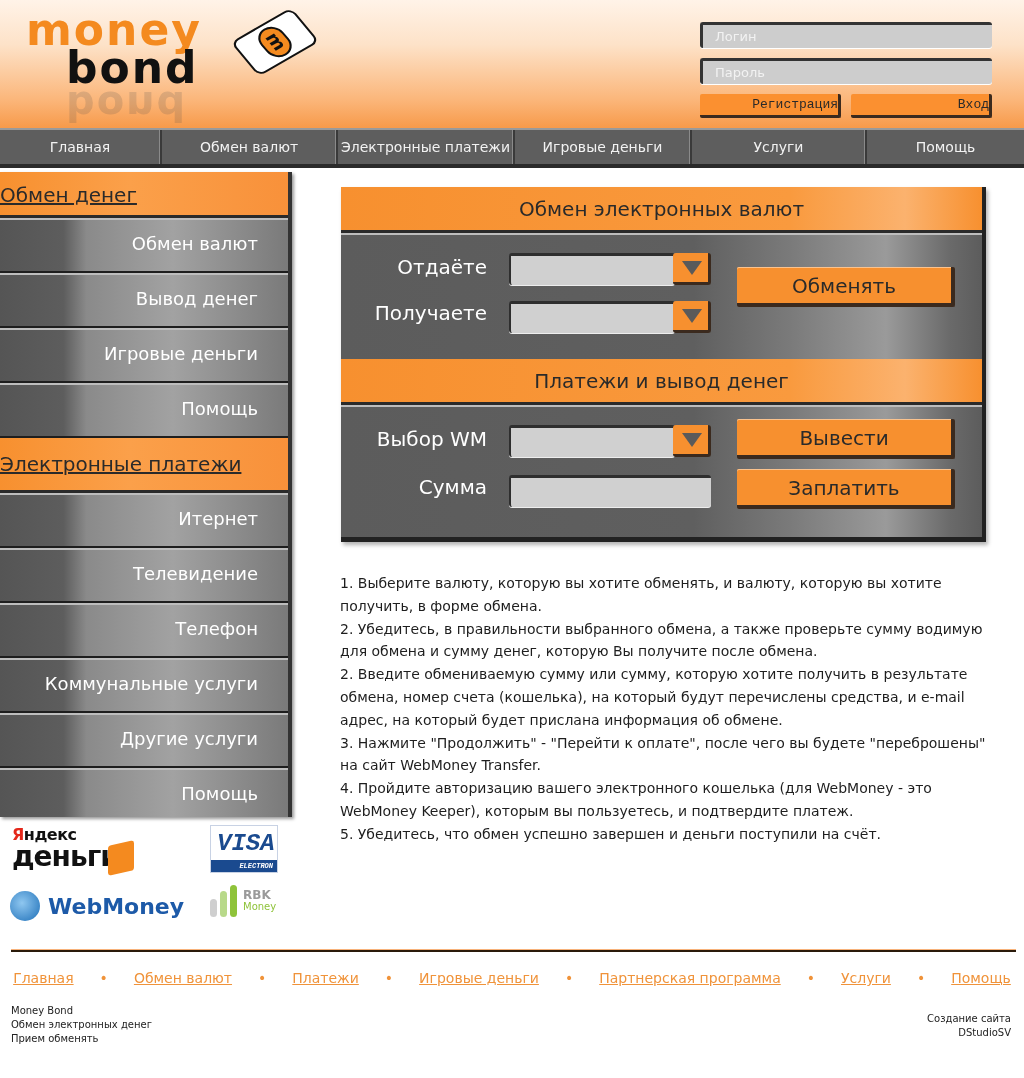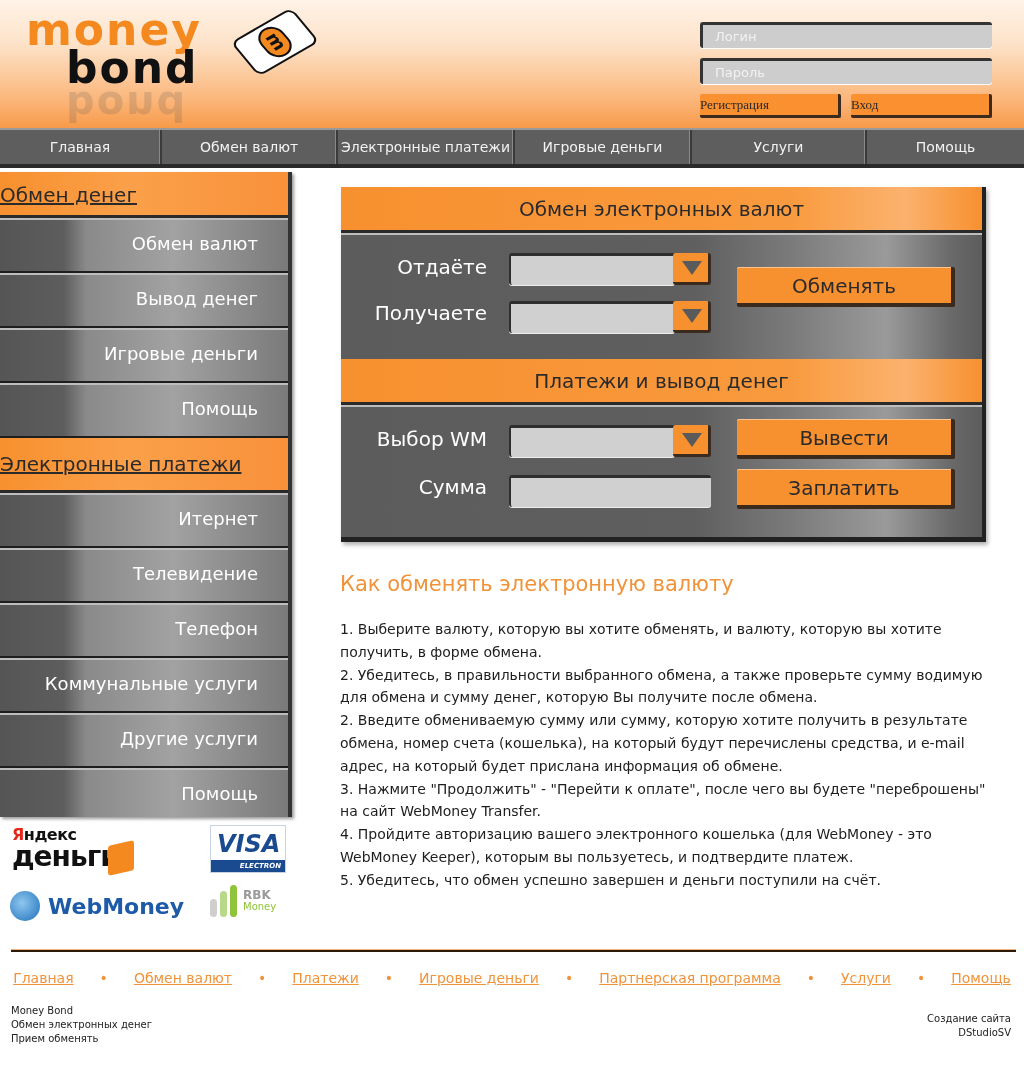--- a/index.html
+++ b/index.html
@@ -29,23 +29,23 @@
     display: block; width: 292px; height: 26px; margin-bottom: 10px;
     background: #cdcdcd; border: none;
     border-top: 3px solid #333; border-left: 3px solid #333;
     border-radius: 3px; box-shadow: 0 1px 0 #fff;
     padding-left: 12px; font-size: 13px; color: #fff; font-family: "DejaVu Sans", sans-serif;
   }
   .login-input::placeholder { color: #f2f2f2; }
   .login-buttons { display: flex; gap: 10px; margin-top: 2px; }
   .btn-small {
     width: 141px; height: 24px; background: #fb9030; color: #2a2a2a;
-    font-size: 13px; text-align: left; line-height: 22px; border: none;
+    font-size: 13px; text-align: right; line-height: 22px; border: none;
     border-right: 3px solid #3b2a1e; border-bottom: 3px solid #3b2a1e; border-radius: 2px;
-    font-family: Liberation Serif, serif; cursor: pointer;
+    font-family: Liberation Mono, monospace; cursor: pointer;
   }
 
   
   .topnav {
     position: absolute; left: 0; top: 128px; width: 1024px; height: 40px;
     background: #5e5e5e; border-top: 2px solid #9a9a9a; border-bottom: 4px solid #2a2a2a;
     display: flex;
   }
   .topnav-item {
     height: 34px; line-height: 34px; text-align: center; color: #f2f2f2; font-size: 14px;
@@ -69,21 +69,21 @@
     border-bottom: 3px solid #2a2a2a; padding-right: 30px; cursor: pointer;
   }
 
   
   .logos { position: absolute; left: 10px; top: 823px; width: 285px; height: 100px; }
   .yandex { position: absolute; left: 2px; top: 2px; }
   .yandex-top { font-size: 16px; font-weight: bold; color: #111; letter-spacing: -0.5px; }
   .yandex-top span { color: #e4271a; }
   .yandex-bottom { font-size: 28px; font-weight: bold; color: #111; line-height: 26px; letter-spacing: -1px; }
   .wallet { position: absolute; left: 96px; top: 18px; width: 26px; height: 30px; background: #f48a1f; border-radius: 3px; transform: skewY(-12deg); }
-  .visa { position: absolute; left: 200px; top: 2px; width: 76px; height: 48px; border: 1px solid #c8d2e4; background: #fff; }
+  .visa { position: absolute; left: 200px; top: 2px; width: 68px; height: 48px; border: 1px solid #c8d2e4; background: #fff; font-family: Liberation Mono, monospace; }
   .visa-text { position: absolute; left: 6px; top: 4px; font-size: 24px; font-weight: bold; font-style: italic; color: #1a4a8f; }
   .visa-bar { position: absolute; left: 0; bottom: 0; width: 100%; height: 12px; background: #1a4a8f; color: #fff; font-size: 7px; font-style: italic; font-weight: bold; text-align: right; padding-right: 4px; line-height: 12px; }
   .webmoney { position: absolute; left: 0; top: 68px; display: flex; align-items: center; }
   .wm-globe { width: 30px; height: 30px; border-radius: 50%; background: radial-gradient(circle at 40% 40%, #8fc7f0, #1d6fb8); margin-right: 8px; }
   .wm-text { font-size: 22px; font-weight: bold; color: #1d5aa8; }
   .rbk { position: absolute; left: 200px; top: 62px; display: flex; align-items: center; }
   .rbk-bars { display: flex; align-items: flex-end; gap: 3px; margin-right: 6px; }
   .rbk-bars i { display: block; width: 7px; border-radius: 4px; }
   .rbk-text { font-size: 12px; font-weight: bold; color: #9a9a9a; line-height: 12px; }
   .rbk-text span { display: block; color: #8fc33a; font-weight: normal; font-size: 10px; }
@@ -238,21 +238,20 @@
       <div class="select-arrow"></div>
     </div>
     <div class="form-label" style="top:70px">Сумма</div>
     <input class="text-field" type="text" style="top: 70px;">
     <button class="big-btn" style="top:14px">Вывести</button>
     <button class="big-btn" style="top:64px">Заплатить</button>
   </div>
 </div>
 
 <div class="article">
-  <h2>Как обменять электронную валюту</h2>
   <p>1. Выберите валюту, которую вы хотите обменять, и валюту, которую вы хотите получить, в форме обмена.</p>
   <p>2. Убедитесь, в правильности выбранного обмена, а также проверьте сумму водимую для обмена и сумму денег, которую Вы получите после обмена.</p>
   <p>2. Введите обмениваемую сумму или сумму, которую хотите получить в результате обмена, номер счета (кошелька), на который будут перечислены средства, и e-mail адрес, на который будет прислана информация об обмене.</p>
   <p>3. Нажмите "Продолжить" - "Перейти к оплате", после чего вы будете "переброшены" на сайт WebMoney Transfer.</p>
   <p>4. Пройдите авторизацию вашего электронного кошелька (для WebMoney - это WebMoney Keeper), которым вы пользуетесь, и подтвердите платеж.</p>
   <p>5. Убедитесь, что обмен успешно завершен и деньги поступили на счёт.</p>
 </div>
 
 <div class="footer-line"></div>
 <div class="footer-nav">

